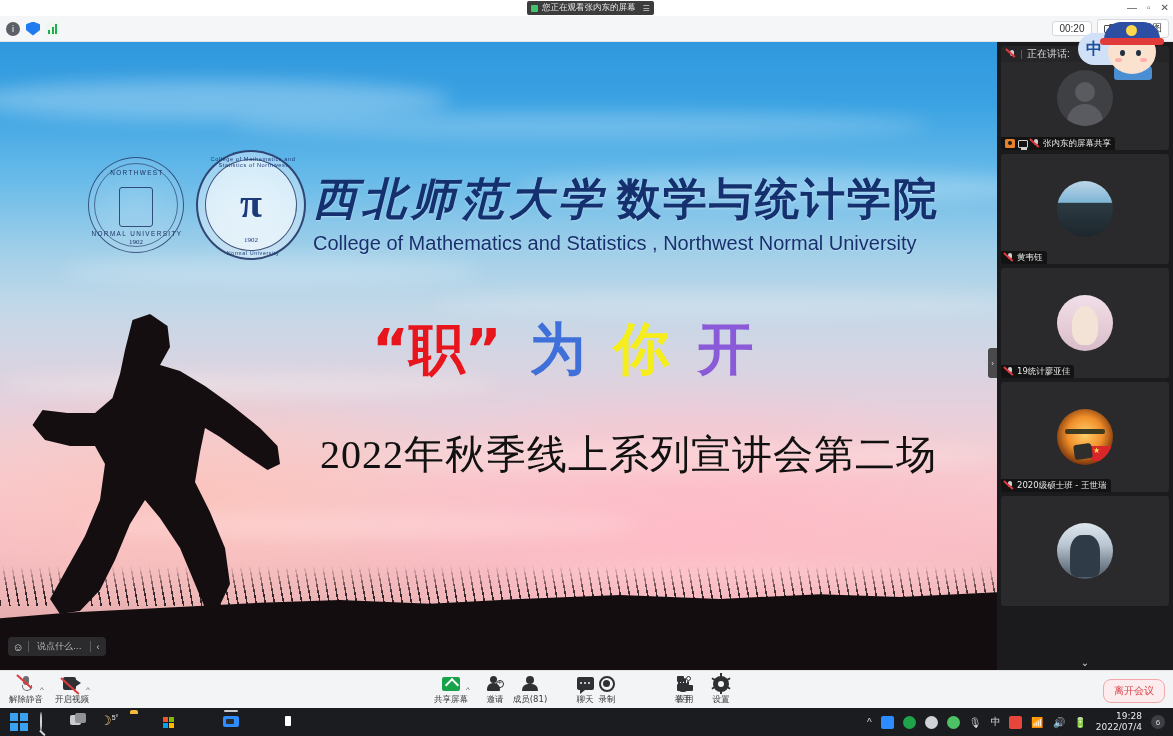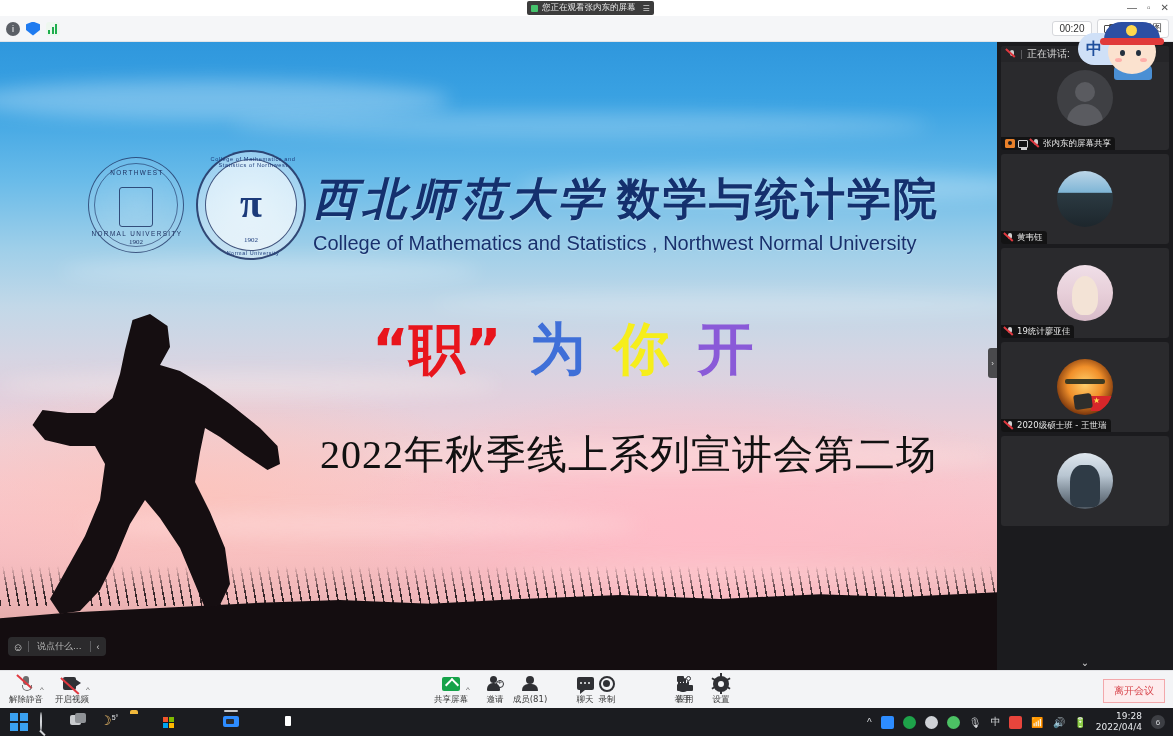--- a/index.html
+++ b/index.html
@@ -160,21 +160,21 @@
   .panel-handle{position:absolute;left:988px;top:348px;width:9px;height:30px;
      background:#4a4a4d;border-radius:3px 0 0 3px;color:#ddd;font-size:8px;
      display:flex;align-items:center;justify-content:center;z-index:30;}
 
   
   .panel{position:absolute;left:997px;top:42px;width:176px;height:628px;
      background:#1b1b1e;padding:4px 4px 0 4px;}
   .tile{position:relative;width:168px;background:#2a2a2d;border-radius:3px;
      margin-bottom:4px;overflow:hidden;}
   .tile.t0{height:104px;}
-  .tile.th{height:90px;}
+  .tile.th{height:110px;}
   .tile .avatar{position:absolute;left:50%;top:50%;transform:translate(-50%,-50%);
      width:56px;height:56px;border-radius:50%;overflow:hidden;}
   .tile .av-default{background:#3f4044;position:relative;}
   .tile .av-default::before{content:'';position:absolute;left:50%;top:12px;
      transform:translateX(-50%);width:20px;height:20px;border-radius:50%;background:#5a5b60;}
   .tile .av-default::after{content:'';position:absolute;left:50%;top:34px;
      transform:translateX(-50%);width:36px;height:26px;border-radius:18px 18px 0 0;background:#5a5b60;}
   .av-a{background:linear-gradient(180deg,#bcd6e8 0%,#7fb6d6 38%,#2b3a42 40%,#1d262c 100%);}
   .av-b{background:linear-gradient(180deg,#9fd4e8 0%,#57b6d4 42%,#6b5a4e 46%,#3a2e28 100%);}
   .av-b::after{content:'';position:absolute;left:22%;top:28%;width:56%;height:72%;
@@ -309,21 +309,21 @@
   .app-ic i:nth-child(4){left:9px;top:9px;}
 
   .gear-ic{width:16px;height:16px;border-radius:50%;background:#2f3034;position:relative;}
   .gear-ic::after{content:'';position:absolute;left:5px;top:5px;width:6px;height:6px;
      border-radius:50%;background:#f3f4f6;}
   .gear-ic i{position:absolute;left:7px;top:-2.5px;width:2px;height:21px;background:#2f3034;}
   .gear-ic i:nth-child(2){transform:rotate(60deg);}
   .gear-ic i:nth-child(3){transform:rotate(120deg);}
 
   .leave-btn{position:absolute;right:8px;top:8px;border:1px solid #f3a8ab;
-     background:#fdeced;color:#d8474e;font-size:10px;border-radius:0;
+     background:#fdeced;color:#d8474e;font-size:10px;border-radius:8px;
      padding:4px 10px;font-family:"DejaVu Sans",sans-serif;}
 
   
   .taskbar{position:absolute;left:0;top:708px;width:1173px;height:28px;
      background:#1b1c20;display:flex;align-items:center;}
   .tb-apps{display:flex;align-items:center;gap:12px;padding-left:10px;}
   .tapp{width:18px;height:18px;position:relative;border-radius:3px;}
   .win-logo{display:grid;grid-template-columns:8px 8px;grid-template-rows:8px 8px;gap:1.5px;}
   .win-logo i{background:#3aa0ef;}
   .mag{width:15px;height:15px;border:1.8px solid #d5d7da;border-radius:50%;position:relative;}
@@ -661,19 +661,19 @@
       <span class="tsq" style="background:#cfd2d6;border-radius:7px"></span>
       <span class="tsq" style="background:#4cc264;border-radius:50%"></span>
       <span class="ti">🎙</span>
       <span class="ti">中</span>
       <span class="tsq" style="background:#e8453c;border-radius:2px"></span>
       <span class="ti">📶</span>
       <span class="ti">🔊</span>
       <span class="ti">🔋</span>
       <span class="clock">
         <span>19:28</span><br>
-        <span>2022/04/4</span>
+        <span>2022/07/4</span>
       </span>
       <span class="notif">6</span>
     </div>
   </div>
 
 </div>
 
 </body></html>

